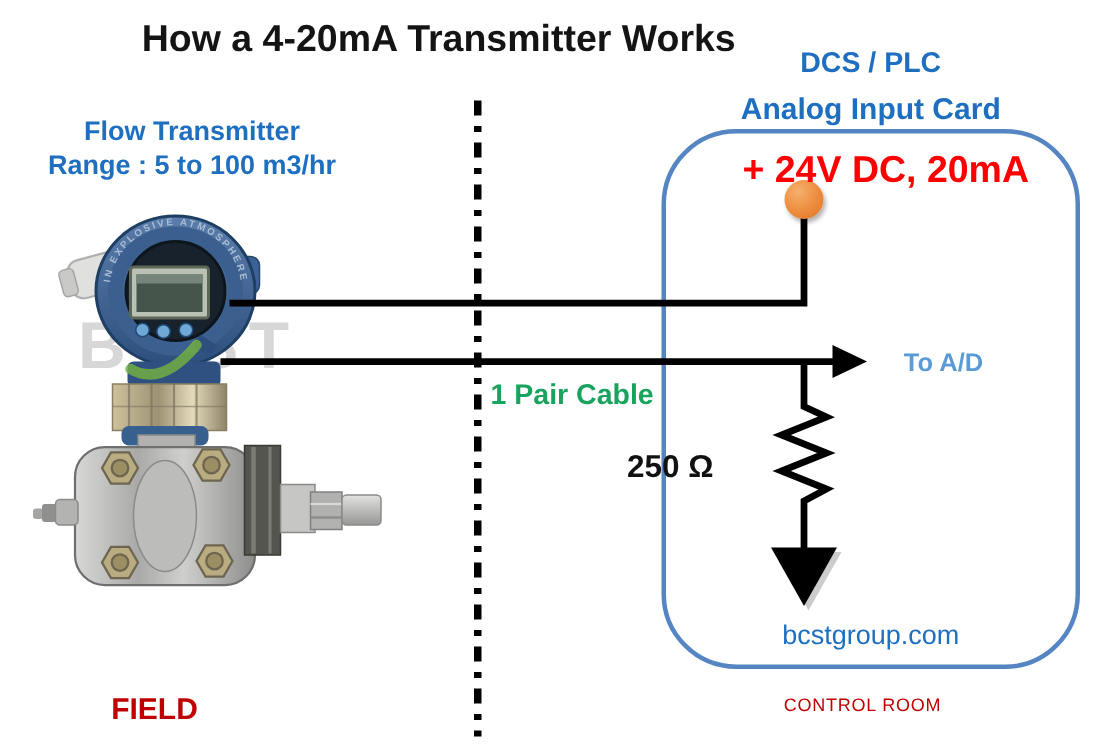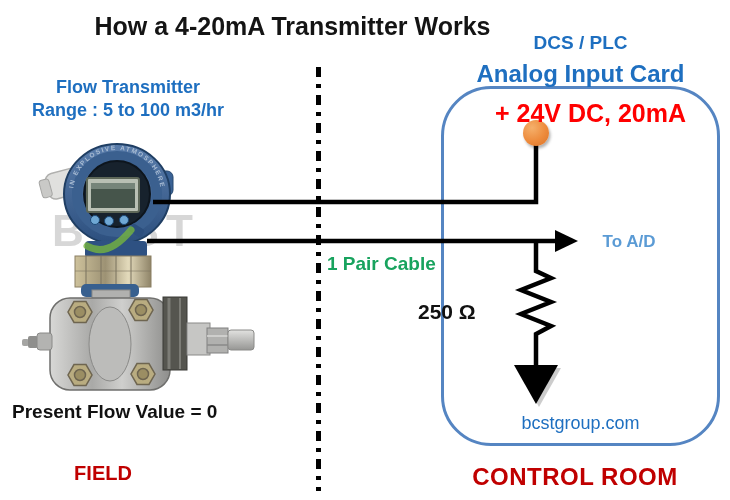--- a/index.html
+++ b/index.html
@@ -29,33 +29,33 @@
     box-shadow:1.5px 2.5px 3px rgba(0,0,0,0.3);
   }
 
   .txt{z-index:6;}
   #title{left:0;top:12px;width:585px;font-size:25px;font-weight:bold;color:#141414;}
   #flow-label{left:18px;top:76px;width:220px;font-size:18px;font-weight:bold;
     color:var(--heading-blue,#1e6fc0);line-height:23px;}
   #dcs-title{left:441px;top:27px;width:279px;font-weight:bold;
     color:var(--heading-blue,#1e6fc0);line-height:31px;}
   #dcs-title .l1{font-size:19px;}
-  #dcs-title .l2{font-size:24px;}
+  #dcs-title .l2{font-size:20px;}
   #supply-label{left:451px;top:99px;width:279px;font-size:25px;font-weight:bold;
     color:var(--bright-red,#ff0000);}
   #ad-label{left:569px;top:229px;width:120px;font-size:17px;font-weight:bold;
     color:var(--light-blue,#5b9bd5);line-height:25px;}
   #cable-label{left:327px;top:253px;font-size:19px;font-weight:bold;color:var(--green,#18a35e);}
   #resistor-label{left:418px;top:300px;width:98px;font-size:21px;font-weight:bold;color:#111;}
   #website-label{left:441px;top:413px;width:279px;font-size:18px;font-weight:normal;
     color:var(--heading-blue,#1e6fc0);}
   #present-label{left:12px;top:401px;font-size:19px;font-weight:bold;color:#111;}
   #field-label{left:43px;top:462px;width:120px;font-size:20px;font-weight:bold;
     color:var(--dark-red,#c00000);}
-  #control-room-label{left:441px;top:463px;width:268px;font-size:24px;font-weight:bold;
+  #control-room-label{left:441px;top:463px;width:268px;font-size:12px;font-weight:normal;
     color:var(--dark-red,#c00000);letter-spacing:0.5px;}
 </style>
 </head>
 <body>
 
 <div class="canvas">
 
   <div class="abs" id="watermark">BCST</div>
 
   <svg class="abs" id="device-svg" width="240" height="264" viewBox="0 0 240 264">
@@ -203,19 +203,18 @@
   <div class="lbl txt center" id="ad-label">
     <div>To A/D</div>
   </div>
 
   <div class="lbl txt" id="cable-label">1 Pair Cable</div>
 
   <div class="lbl txt right" id="resistor-label">250 Ω</div>
 
   <div class="lbl txt center" id="website-label">bcstgroup.com</div>
 
-  <div class="lbl txt" id="present-label">Present Flow Value = 0</div>
 
   <div class="lbl txt center" id="field-label">FIELD</div>
 
   <div class="lbl txt center" id="control-room-label">CONTROL ROOM</div>
 
 </div>
 
 </body></html>

